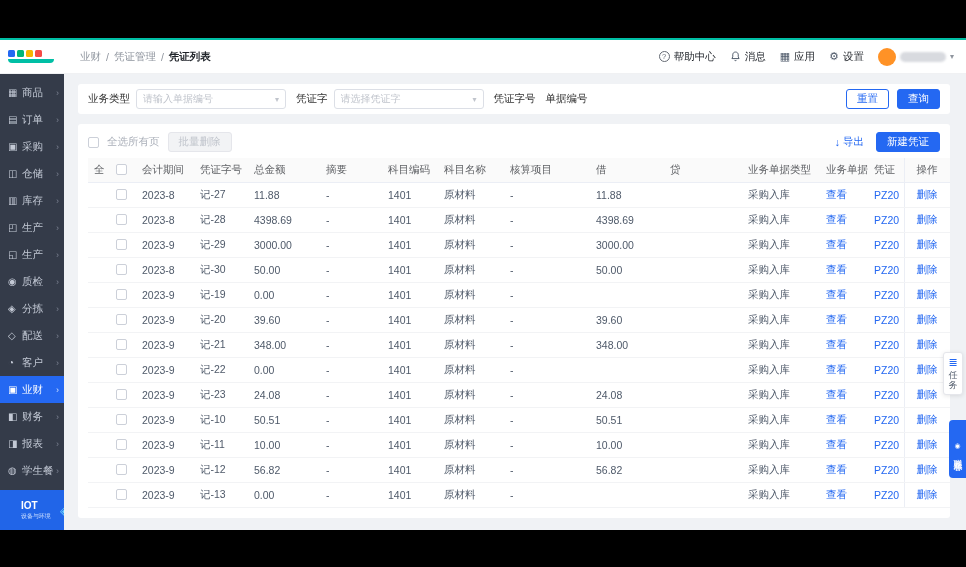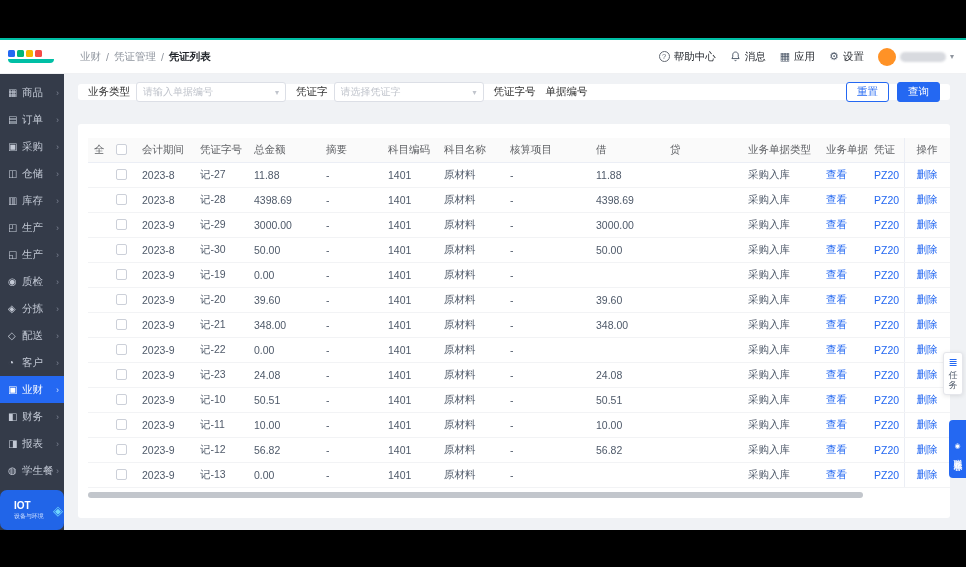--- a/index.html
+++ b/index.html
@@ -26,30 +26,30 @@
 
   
   .sidebar { position:absolute; top:74px; left:0; width:64px; height:456px; background:#343b49; }
   .side-menu { padding-top:5px; }
   .side-item { height:27px; display:flex; align-items:center; padding:0 5px 0 8px; color:#c3c9d5; font-size:10.5px; cursor:pointer; }
   .side-item.active { background:#2468f2; color:#fff; }
   .si-icon { width:14px; font-size:10px; line-height:1; }
   .si-label { flex:1; white-space:nowrap; overflow:hidden; }
   .si-chev { font-size:9px; color:#7b8290; }
   .side-item.active .si-chev { color:#cfe0ff; }
-  .iot { position:absolute; bottom:0; left:0; width:64px; height:40px; background:#2165e8; display:flex; align-items:center; gap:4px; padding:0 14px;border-radius:7px; }
+  .iot { position:absolute; bottom:0; left:0; width:64px; height:40px; background:#2165e8; display:flex; align-items:center; gap:4px; padding:0 21px; }
   .iot-txt { display:flex; flex-direction:column; }
   .iot-t { font-size:10px; font-weight:bold; color:#fff; }
   .iot-s { font-size:7px; color:#cfe0ff; white-space:nowrap; transform:scale(.85); transform-origin:left center; }
   .iot-cube { font-size:13px; color:#6fd6ff; }
 
   
   .main { position:absolute; left:64px; top:74px; right:0; height:456px; background:#f0f2f5; }
 
-  .filter-card { position:absolute; top:10px; left:14px; right:16px; height:16px; background:#fff; border-radius:3px; display:flex; align-items:center; gap:10px; padding:0 10px; }
+  .filter-card { position:absolute; top:10px; left:14px; right:16px; height:30px; background:#fff; border-radius:3px; display:flex; align-items:center; gap:10px; padding:0 10px; }
   .fg { display:flex; align-items:center; gap:6px; font-size:10.5px; color:#333; white-space:nowrap; }
   .sel { width:150px; height:20px; border:1px solid #dcdfe6; border-radius:3px; display:flex; align-items:center; justify-content:space-between; padding:0 6px; color:#c0c4cc; font-size:10px; background:#fff; cursor:pointer; }
   .sel .ph { overflow:hidden; white-space:nowrap; }
   .sel .chev { font-size:8px; color:#c0c4cc; }
   .inp { width:128px; height:20px; border:1px solid #dcdfe6; border-radius:3px; padding:0 6px; font-size:10px; color:#333; outline:none; font-family:inherit; }
   .inp::placeholder { color:#c0c4cc; }
   .f-btns { margin-left:auto; display:flex; gap:8px; }
   .btn { height:20px; padding:0 10px; border-radius:3px; font-size:10.5px; display:flex; align-items:center; cursor:pointer; white-space:nowrap; }
   .btn-outline { border:1px solid #2468f2; color:#2468f2; background:#fff; }
   .btn-primary { background:#2468f2; color:#fff; border:1px solid #2468f2; }
@@ -242,20 +242,32 @@
       <div class="fg">
         <span>单据编号</span>
       </div>
       <div class="f-btns">
         <span class="btn btn-outline">重置</span>
         <span class="btn btn-primary">查询</span>
       </div>
     </div>
 
     <div class="table-card">
+      <div class="toolbar">
+        <span class="cb"></span>
+        <span class="tl-label">全选所有页</span>
+        <span class="btn btn-disabled">批量删除</span>
+        <div class="tl-right">
+          <span class="export">
+            <span>↓</span>
+            <span>导出</span>
+          </span>
+          <span class="btn btn-primary">新建凭证</span>
+        </div>
+      </div>
 
       <div class="tbl-wrap">
         <table>
           <thead>
               <tr>
                 <th style="width: 22px;">全</th>
                 <th style="width: 26px;"><span class="cb"></span></th>
                 <th style="width: 58px;">会计期间</th>
                 <th style="width: 54px;">凭证字号</th>
                 <th style="width: 72px;">总金额</th>

